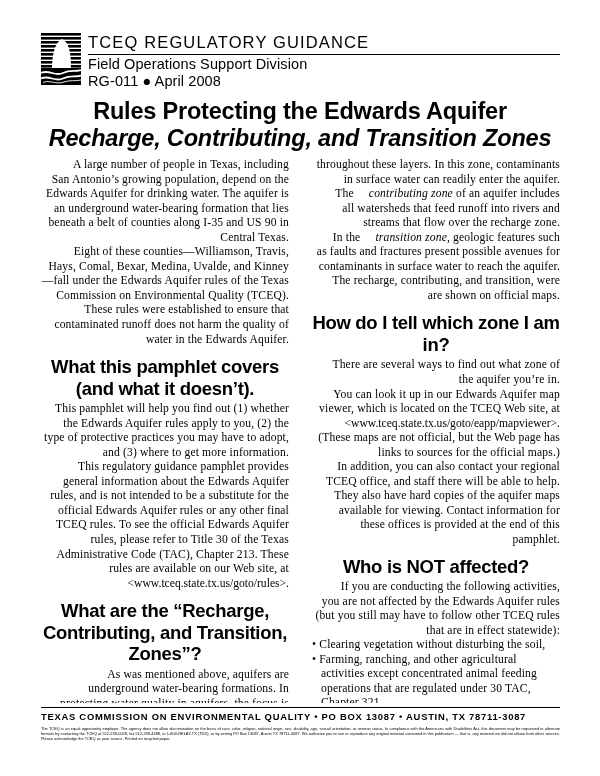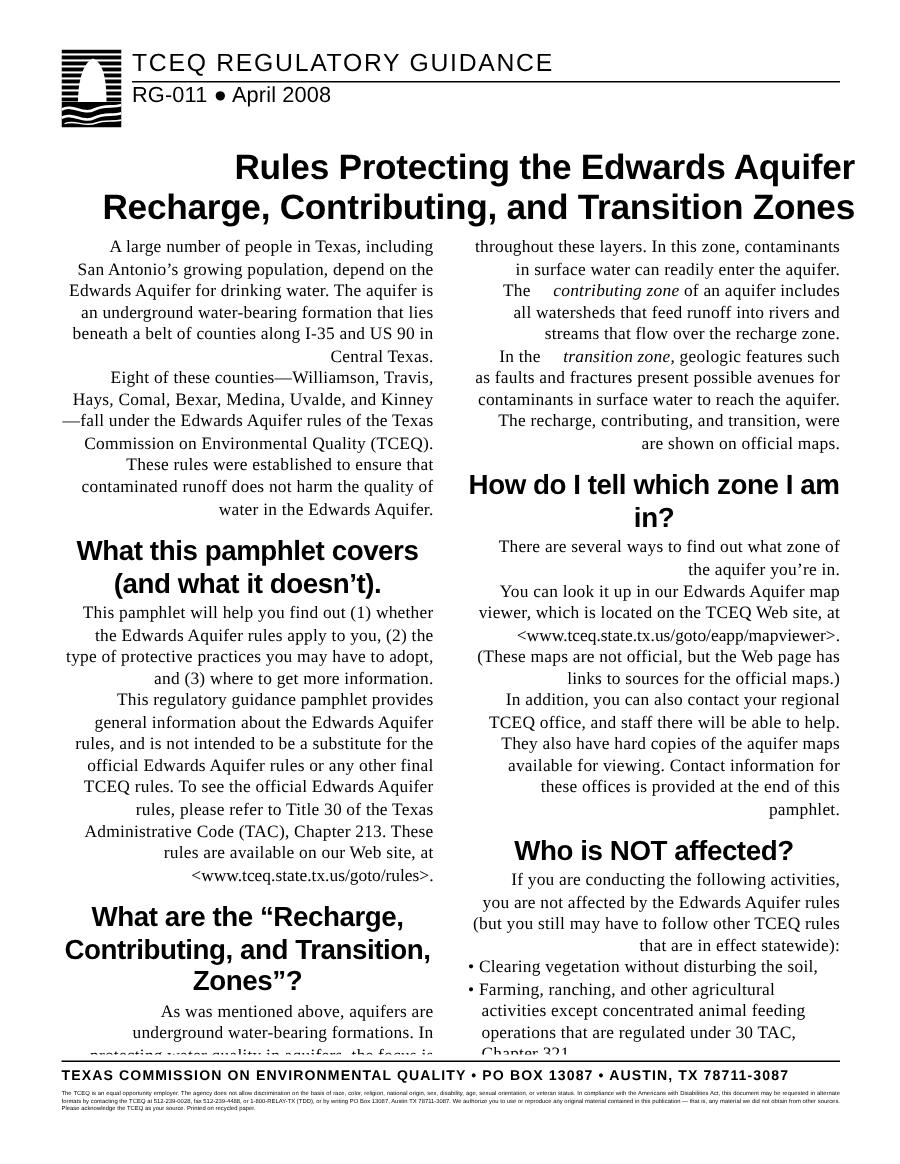--- a/index.html
+++ b/index.html
@@ -74,28 +74,28 @@
     letter-spacing: 0.1px;
     white-space: nowrap;
   }
 
   
   .doc-title {
     position: absolute;
     left: 30px;
     top: 98px;
     width: 540px;
-    text-align: right;
+    text-align: center;
     font-family: "Liberation Sans", sans-serif;
     font-weight: bold;
     font-size: 23.5px;
     line-height: 27px;
     letter-spacing: -0.2px;
   }
-  .doc-title .t2 { display: block; }
+  .doc-title .t2 { display: block; font-style: italic; }
 
   
   .cols {
     position: absolute;
     left: 41px;
     top: 158px;
     width: 519px;
     height: 545px;
   }
   .col {
@@ -198,20 +198,21 @@
           <path d="M0 45.5 C8 41.5, 14 49.5, 22 45.5 C29 42, 34 44.5, 40 42.5"></path>
         </g>
         <g stroke="#ffffff" stroke-width="0.9" fill="none">
           <path d="M2 49.5 C9 46.5, 15 52, 23 49 C29 46.8, 34 48.4, 40 47"></path>
         </g>
       </svg>
     </div>
     <div class="masthead-text">
       <div class="kicker">TCEQ REGULATORY GUIDANCE</div>
       <div class="rule"></div>
+      <div class="division">Field Operations Support Division</div>
       <div class="docnum">RG-011 ● April 2008</div>
     </div>
   </div>
 
   <div class="doc-title">
     <span class="t1">Rules Protecting the Edwards Aquifer</span>
     <span class="t2">Recharge, Contributing, and Transition Zones</span>
   </div>
 
   <div class="cols">

